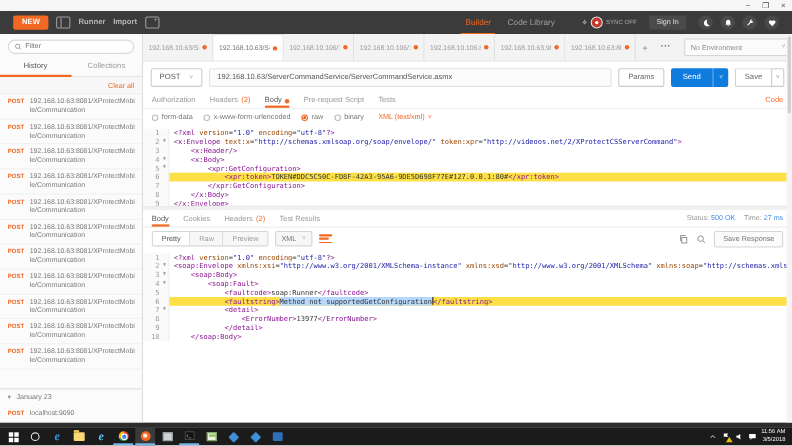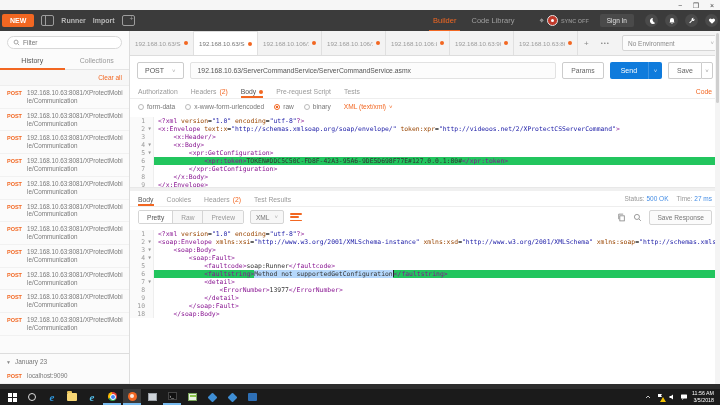--- a/index.html
+++ b/index.html
@@ -6,21 +6,21 @@
   html,body { width:720px; height:405px; overflow:hidden; background:#fff;
     font-family:"Liberation Sans", sans-serif; font-size:8px; color:#333; }
   svg { display:block; }
 
   
   .titlebar { height:10px; background:#f6f6f6; display:flex; justify-content:flex-end; align-items:center; }
   .winbtn { width:16px; height:10px; display:flex; align-items:center; justify-content:center;
     font-size:7px; color:#444; line-height:1; }
 
   
-  .appbar { height:21px; background:#3b3b3b; display:flex; align-items:center; padding:0 2px; gap:7px; }
+  .appbar { height:21px; background:#3b3b3b; display:flex; align-items:center; padding:0 12px; gap:7px; }
   .btn-new { background:#f26722; color:#fff; font-weight:bold; font-size:7px; padding:3px 8px; border-radius:2px; }
   .appbar-icon { width:13px; height:11px; border:1px solid #9d9d9d; border-radius:2px; position:relative; }
   .appbar-icon.layout::before { content:""; position:absolute; left:3px; top:0; bottom:0; width:1px; background:#9d9d9d; }
   .appbar-icon.newwin::before { content:"+"; position:absolute; right:0px; top:-1px; color:#9d9d9d; font-size:7px; }
   .appbar-text { color:#b8b8b8; font-size:7px; font-weight:bold; }
   .appbar-spacer { flex:1; }
   .nav-item { font-size:7.5px; color:#9f9f9f; padding:4px 4px; position:relative; }
   .nav-item.active { color:#f26722; }
   .nav-item.active::after { content:""; position:absolute; left:0; right:0; bottom:-3px; height:2px; background:#f26722; }
   .sync-wrap { display:flex; align-items:center; gap:3px; margin-left:14px; }
@@ -101,21 +101,21 @@
   .code-link { margin-left:auto; color:#f26722; font-size:6.8px; }
   .bodymodes { display:flex; align-items:center; gap:10px; padding:4px 8px; height:15px; }
   .radio { display:flex; align-items:center; gap:3px; font-size:6.6px; color:#777; }
   .radio .rb { width:6px; height:6px; border-radius:50%; border:1px solid #bbb; background:#fff; }
   .radio.sel .rb { border-color:#f26722; background:radial-gradient(circle at center, #f26722 0 45%, #fff 50%); }
   .ctype { color:#f26722; font-size:6.6px; display:flex; gap:3px; align-items:center; margin-left:3px; }
 
   
   .editor { background:#fff; font-family:"DejaVu Sans Mono", monospace; font-size:6.4px; line-height:8px; overflow:hidden; }
   .editor .cl { display:flex; white-space:pre; }
-  .editor .cl.hl .code { background:#22c55e; }
+  .editor .cl.hl .code { background:#fde047; }
   .gut { flex:0 0 24px; text-align:right; color:#9b9b9b; background:#fafafa; border-right:1px solid #eee;
     padding-right:2px; user-select:none; display:flex; justify-content:flex-end; align-items:center; gap:1px; }
   .gut .fold { font-size:4.5px; color:#999; width:5px; }
   .gut .nofold { width:5px; }
   .code { padding-left:4px; flex:1; overflow:hidden; }
   .xt { color:#881391; }  
   .xa { color:#994500; }  
   .xs { color:#1a1aa6; }  
   .xx { color:#333; }     
   .xsel { background:#b5d8fc; }
@@ -470,21 +470,20 @@
       <div class="editor" id="resp-editor">
           <div class="cl"><span class="gut"><span>1</span><span class="nofold"></span></span><span class="code"><span class="xt">&lt;?xml</span><span class="xa"> version</span>=<span class="xs">"1.0"</span><span class="xa"> encoding</span>=<span class="xs">"utf-8"</span><span class="xt">?&gt;</span></span></div>
           <div class="cl"><span class="gut"><span>2</span><span class="fold">▼</span></span><span class="code"><span class="xt">&lt;soap:Envelope</span><span class="xa"> xmlns:xsi</span>=<span class="xs">"http://www.w3.org/2001/XMLSchema-instance"</span><span class="xa"> xmlns:xsd</span>=<span class="xs">"http://www.w3.org/2001/XMLSchema"</span><span class="xa"> xmlns:soap</span>=<span class="xs">"http://schemas.xmlsoap.org/soap/envelope/"</span></span></div>
           <div class="cl"><span class="gut"><span>3</span><span class="fold">▼</span></span><span class="code"><span class="xx">    </span><span class="xt">&lt;soap:Body</span><span class="xt">&gt;</span></span></div>
           <div class="cl"><span class="gut"><span>4</span><span class="fold">▼</span></span><span class="code"><span class="xx">        </span><span class="xt">&lt;soap:Fault</span><span class="xt">&gt;</span></span></div>
           <div class="cl"><span class="gut"><span>5</span><span class="nofold"></span></span><span class="code"><span class="xx">            </span><span class="xt">&lt;faultcode</span><span class="xt">&gt;</span><span class="xx">soap:Runner</span><span class="xt">&lt;/faultcode</span><span class="xt">&gt;</span></span></div>
           <div class="cl hl"><span class="gut"><span>6</span><span class="nofold"></span></span><span class="code"><span class="xx">            </span><span class="xt">&lt;faultstring</span><span class="xt">&gt;</span><span class="xsel"><span class="xx">Method not supportedGetConfiguration</span></span><span class="caret"></span><span class="xt">&lt;/faultstring</span><span class="xt">&gt;</span></span></div>
           <div class="cl"><span class="gut"><span>7</span><span class="fold">▼</span></span><span class="code"><span class="xx">            </span><span class="xt">&lt;detail</span><span class="xt">&gt;</span></span></div>
           <div class="cl"><span class="gut"><span>8</span><span class="nofold"></span></span><span class="code"><span class="xx">                </span><span class="xt">&lt;ErrorNumber</span><span class="xt">&gt;</span><span class="xx">13977</span><span class="xt">&lt;/ErrorNumber</span><span class="xt">&gt;</span></span></div>
           <div class="cl"><span class="gut"><span>9</span><span class="nofold"></span></span><span class="code"><span class="xx">            </span><span class="xt">&lt;/detail</span><span class="xt">&gt;</span></span></div>
-          <div class="cl"><span class="gut"><span>10</span><span class="nofold"></span></span><span class="code"><span class="xx">        </span><span class="xt">&lt;/soap:Fault</span><span class="xt">&gt;</span></span></div>
           <div class="cl"><span class="gut"><span>18</span><span class="nofold"></span></span><span class="code"><span class="xx">    </span><span class="xt">&lt;/soap:Body</span><span class="xt">&gt;</span></span></div>
         </div>
     </div>
 
     <div class="vscroll">
         <div class="thumb"></div>
       </div>
   </section>
 </div>
 

